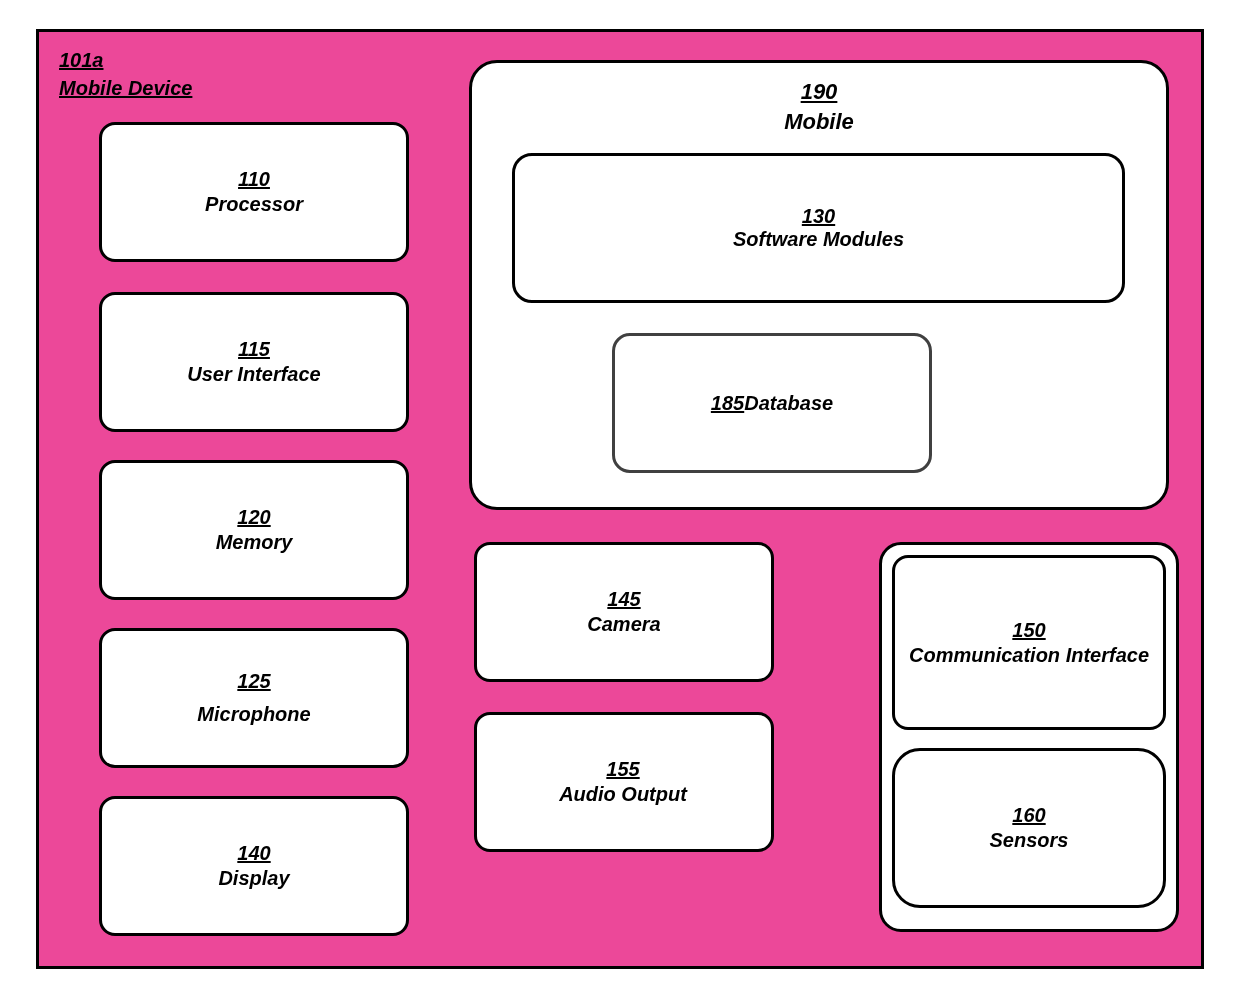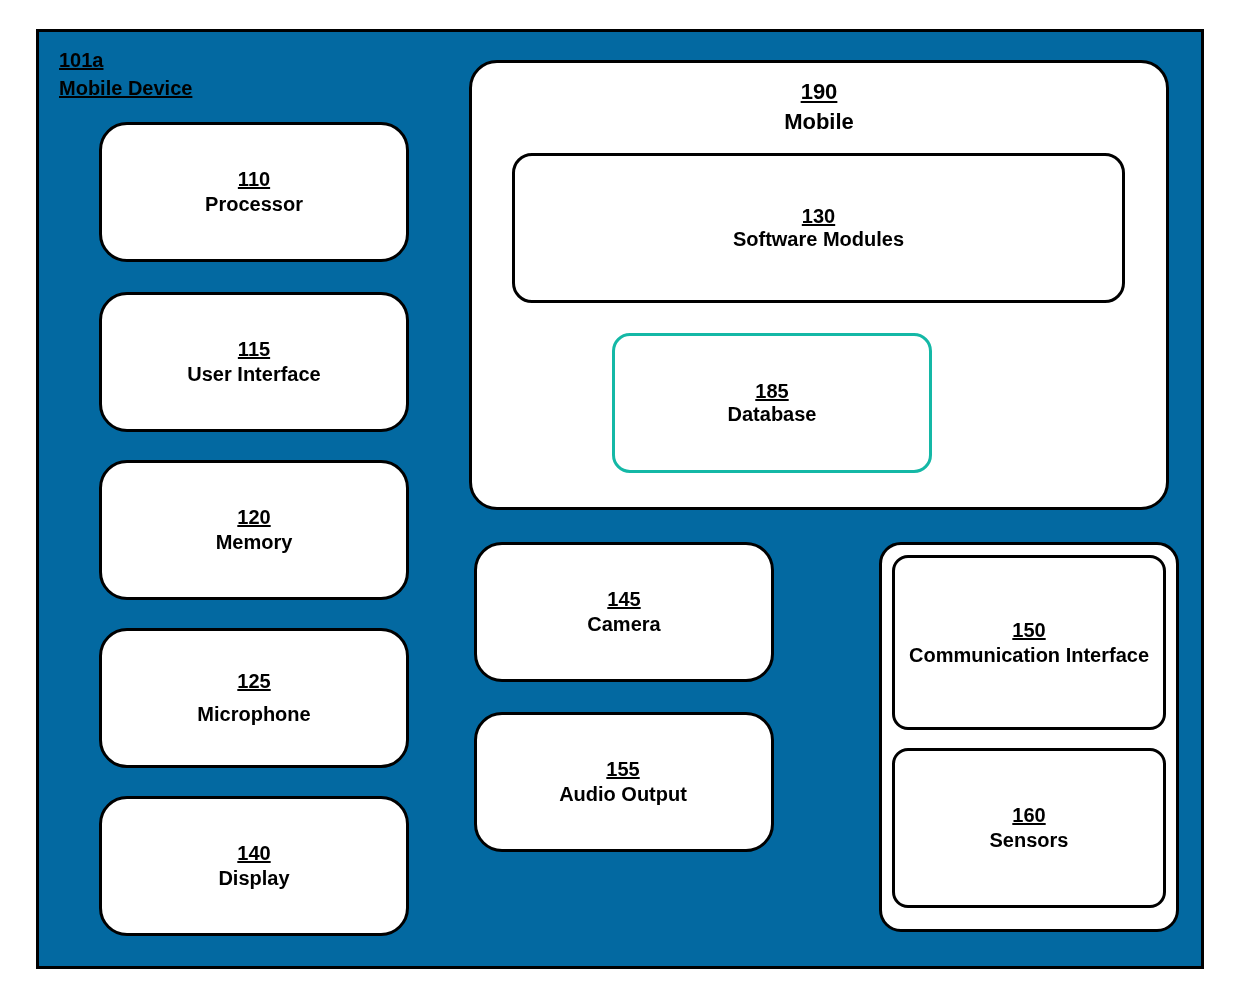--- a/index.html
+++ b/index.html
@@ -17,41 +17,42 @@
       width: 1240px;
       height: 998px;
       overflow: hidden;
     }
 
     .diagram-container {
       width: 1168px;
       height: 940px;
       border: 3px solid #000;
       position: relative;
-      background: #0369a1;
+      background: #ec4899;
+      font-style: italic;
     }
 
     .device-label {
       position: absolute;
       top: 14px;
       left: 20px;
       font-weight: bold;
       font-size: 20px;
       line-height: 1.4;
     }
 
     .device-label span {
       text-decoration: underline;
     }
 
     
     .comp-box {
       position: absolute;
       border: 3px solid #000;
-      border-radius: 28px;
+      border-radius: 16px;
       display: flex;
       flex-direction: column;
       align-items: center;
       justify-content: center;
       text-align: center;
       padding: 10px;
       background: #fff;
     }
 
     .comp-box .num {
@@ -126,24 +127,24 @@
       font-size: 20px;
     }
 
     
     .database {
       position: absolute;
       top: 270px;
       left: 140px;
       width: 320px;
       height: 140px;
-      border: 3px solid #14b8a6;
+      border: 3px solid #404040;
       border-radius: 18px;
       display: flex;
-      flex-direction: column;
+      flex-direction: row;
       align-items: center;
       justify-content: center;
       background: #fff;
     }
 
     .database .num {
       font-weight: bold;
       font-size: 20px;
       text-decoration: underline;
     }
@@ -225,19 +226,19 @@
     <span class="lbl">Audio Output</span>
   </div>
 
   <div class="comm-outer">
 
     <div class="comp-box" style="position:absolute; top:10px; left:10px; right:10px; height:175px; border-radius:16px;">
       <span class="num">150</span>
       <span class="lbl">Communication Interface</span>
     </div>
 
-    <div class="comp-box" style="position:absolute; top:203px; left:10px; right:10px; height:160px; border-radius:16px;">
+    <div class="comp-box" style="position:absolute; top:203px; left:10px; right:10px; height:160px; border-radius:28px;">
       <span class="num">160</span>
       <span class="lbl">Sensors</span>
     </div>
   </div>
 
 </div>
 
 </body></html>

